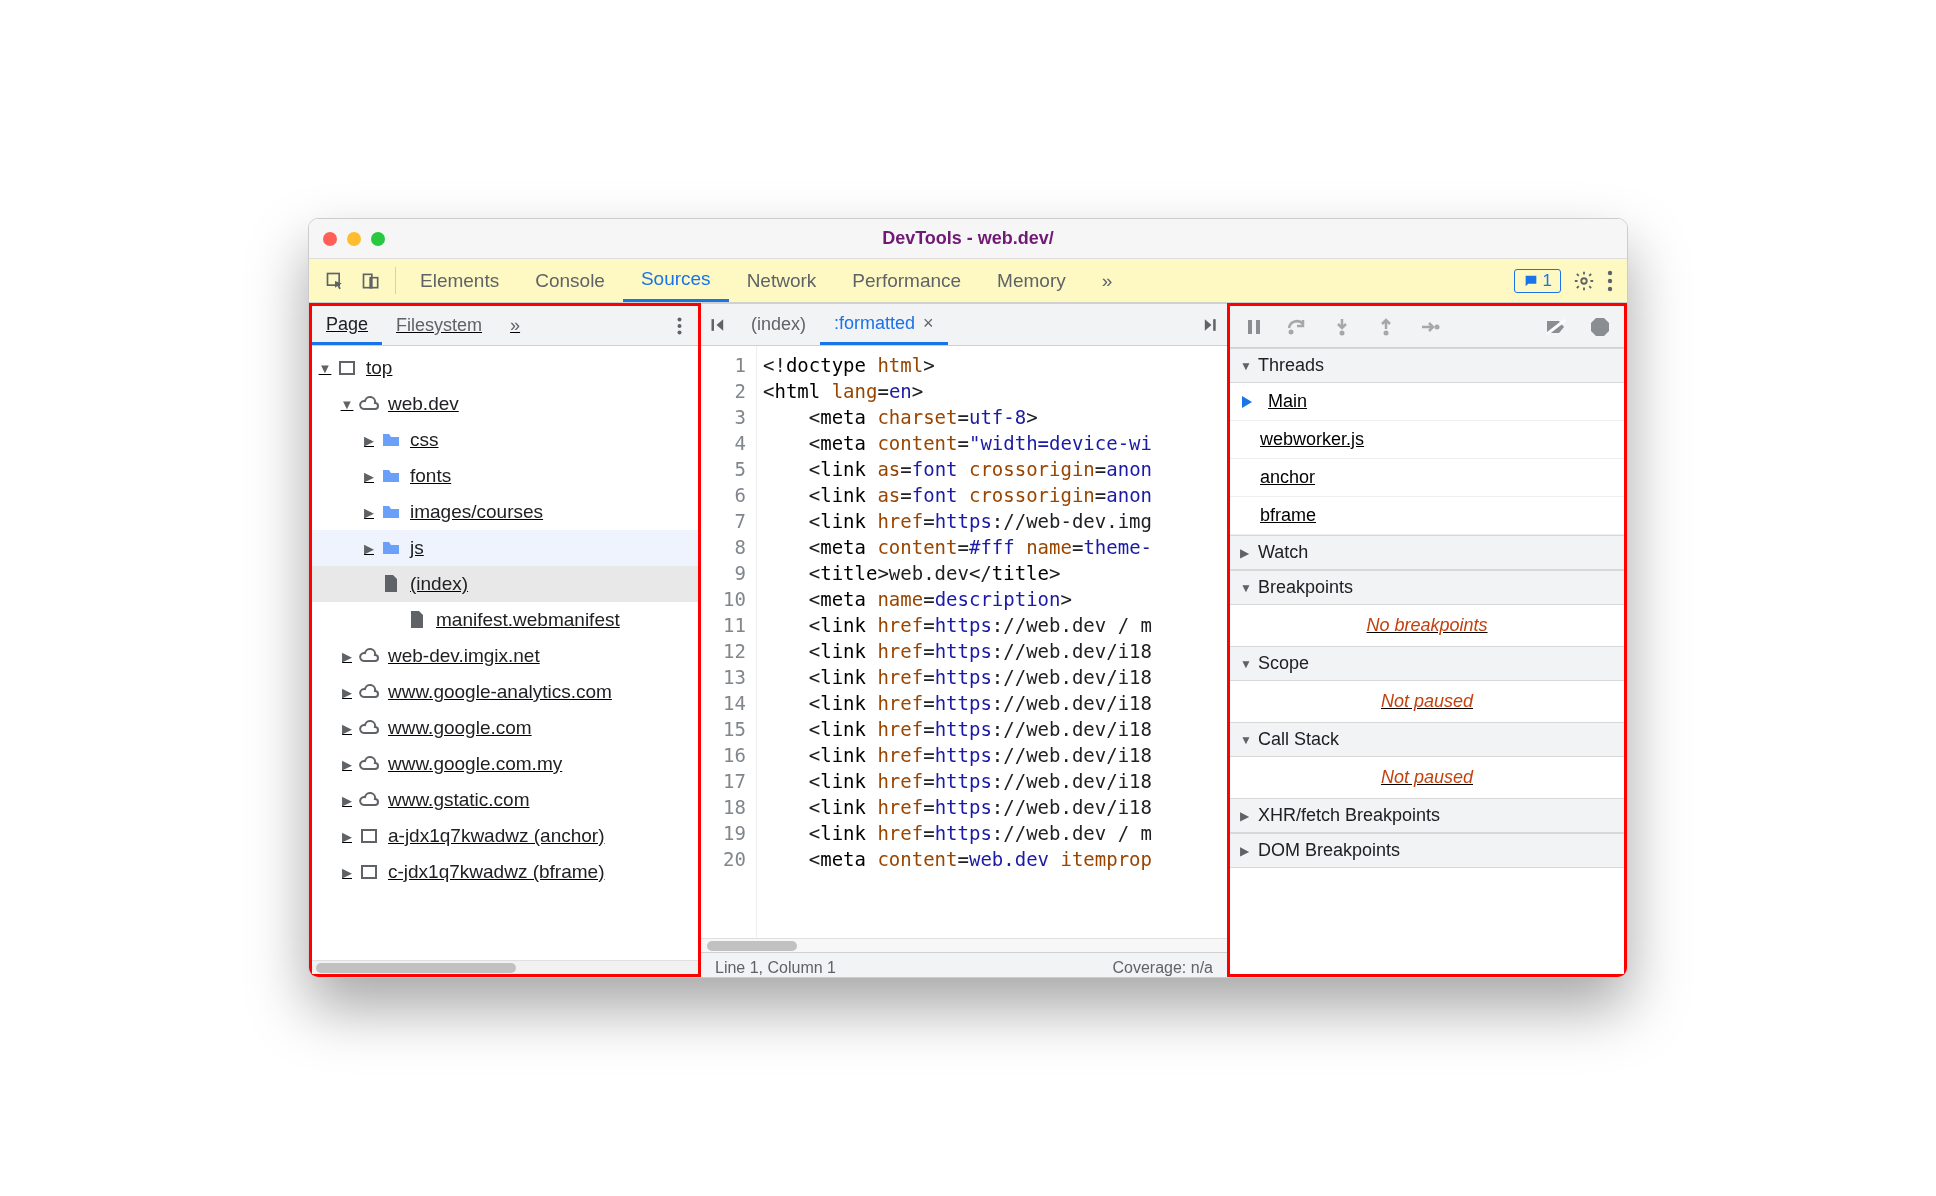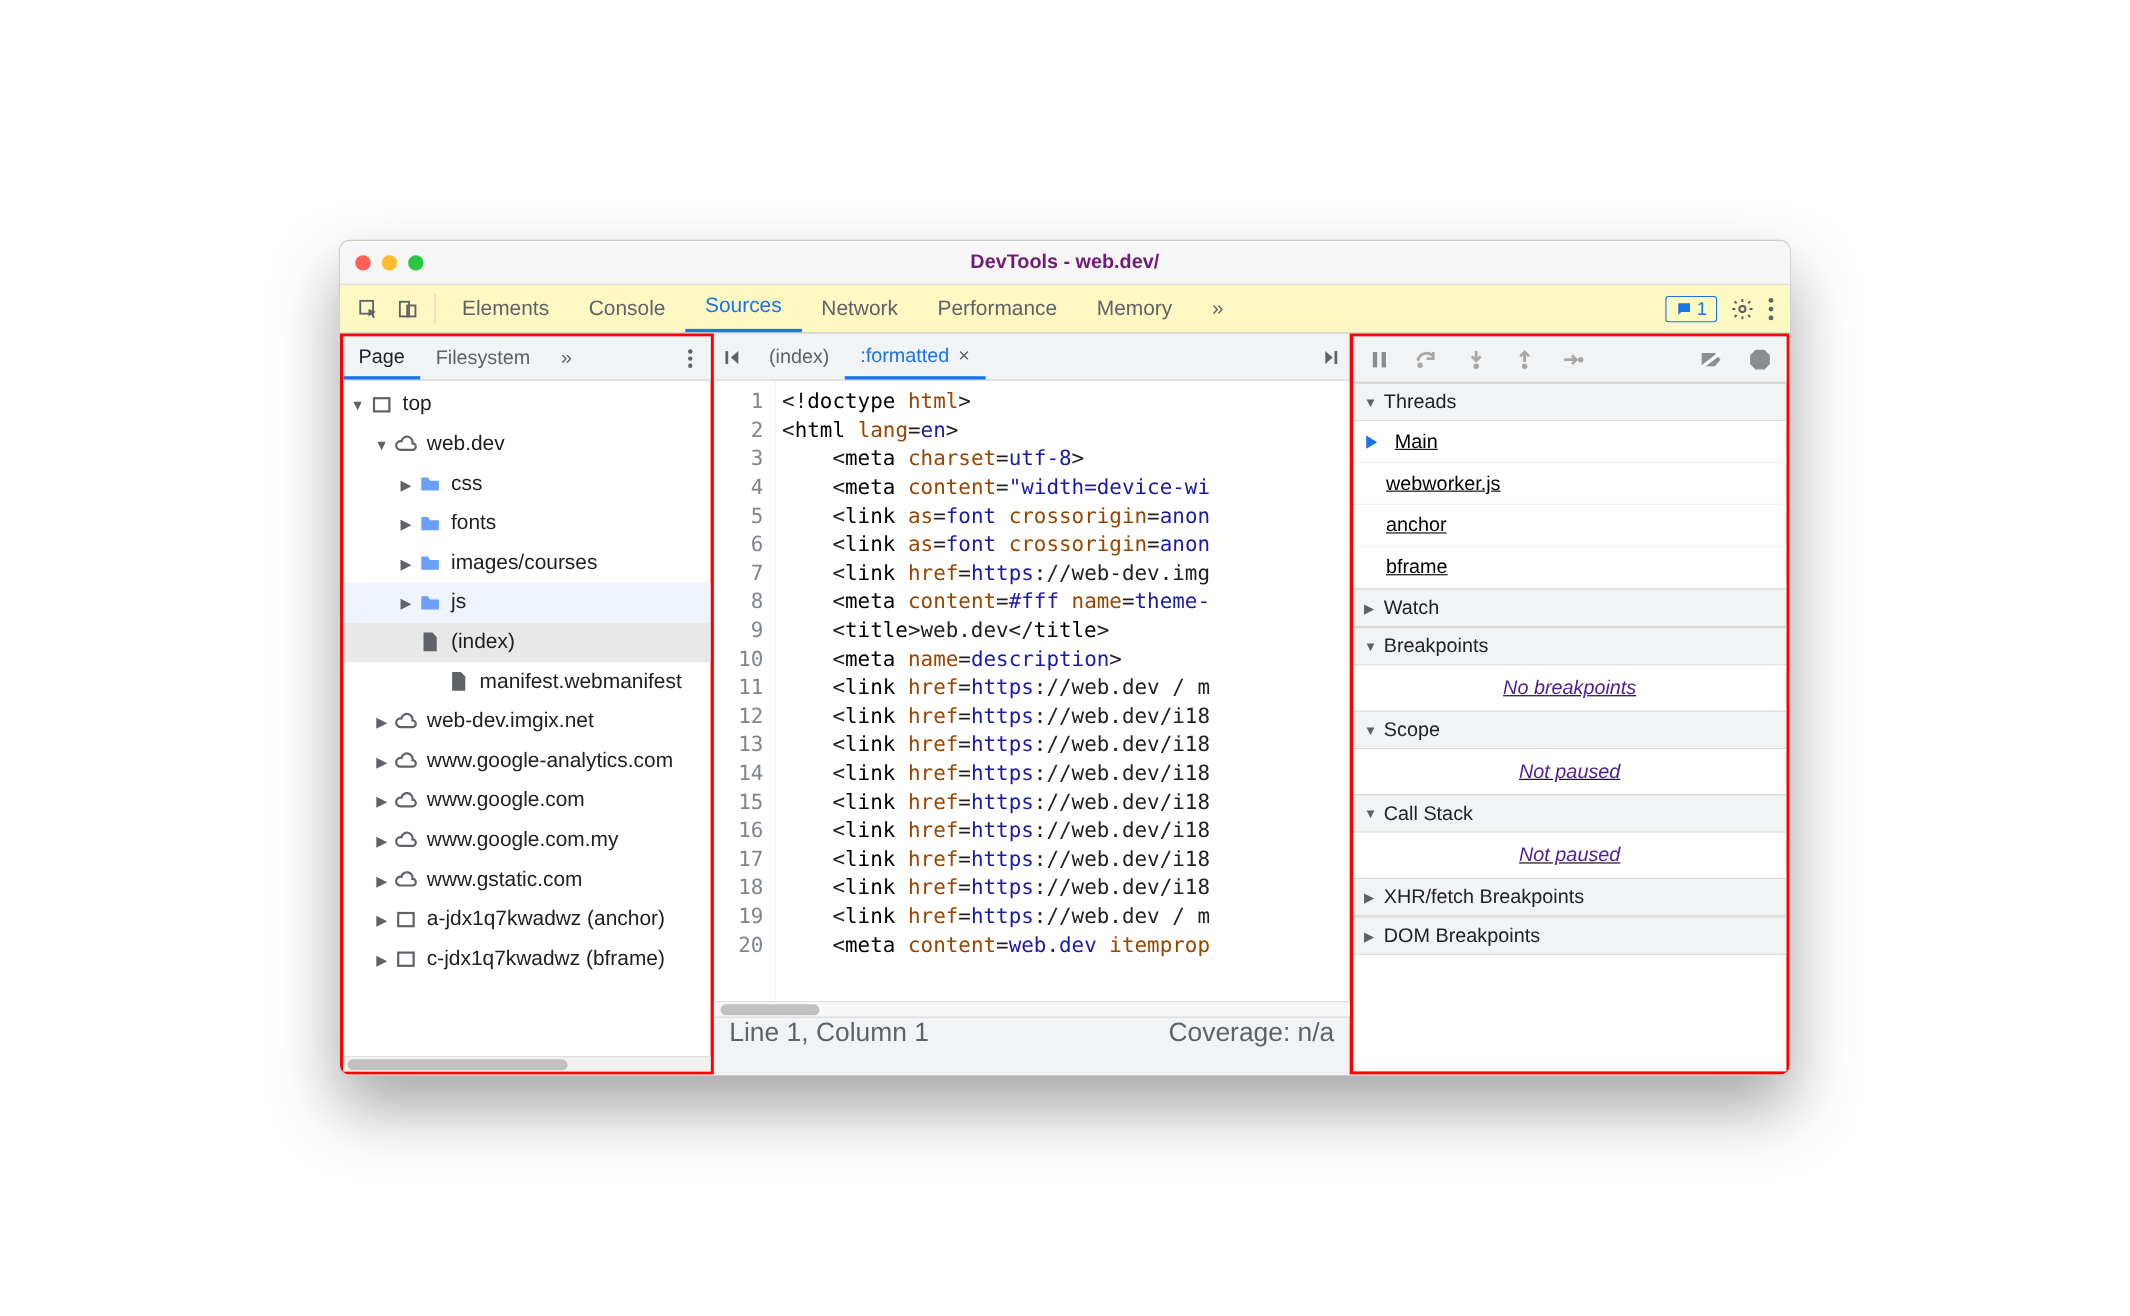--- a/index.html
+++ b/index.html
@@ -87,21 +87,21 @@
   color: #1a73e8;
   padding: 1px 8px;
   border-radius: 3px;
   font-size: 17px;
 }
 .panels {
   flex: 1;
   display: flex;
   overflow: hidden;
 }
-.panel-left { width: 340px; border: 3px solid #ff0000; display: flex; flex-direction: column; }
+.panel-left { width: 392px; border: 3px solid #ff0000; display: flex; flex-direction: column; text-decoration: underline; }
 .panel-center { flex: 1; display: flex; flex-direction: column; border-top: 1px solid #d0d0d0; }
 .panel-right { width: 400px; border: 3px solid #ff0000; display: flex; flex-direction: column; }
 .left-tabs {
   height: 40px;
   background: #f1f3f4;
   border-bottom: 1px solid #d0d0d0;
   display: flex;
   align-items: stretch;
   font-size: 18px;
   color: #5f6368;
@@ -174,28 +174,28 @@
   overflow: hidden;
   color: #202124;
 }
 .tok-tag { color: #000000; }
 .tok-attr { color: #994500; }
 .tok-val { color: #1a1aa6; }
 .tok-str { color: #1a1aa6; }
 .center-scroll-h { height:14px; background:#f7f7f7; border-top:1px solid #e0e0e0; position:relative; }
 .center-scroll-h .thumb { position:absolute; left:6px; top:2px; height:10px; width:90px; background:#c1c1c1; border-radius:5px; }
 .statusbar {
-  height: 53px;
+  height: 25px;
   background:#f1f3f4;
   border-top:1px solid #d0d0d0;
   display:flex;
-  align-items:flex-start;
+  align-items:flex-end;
   justify-content:space-between;
   padding:0 14px;
-  font-size:24px;
+  font-size:16px;
   color:#5f6368;
 }
 
 .dbg-toolbar {
   height:42px;
   background:#f1f3f4;
   border-bottom:1px solid #d0d0d0;
   display:flex;
   align-items:center;
   gap:20px;
@@ -226,21 +226,21 @@
 }
 .thread-row.current::before {
   content:"";
   width:0;height:0;
   border-top:6px solid transparent;
   border-bottom:6px solid transparent;
   border-left:10px solid #1a73e8;
   margin-left:-18px;
   margin-right:8px;
 }
-.empty { text-align:center; font-style:italic; color:#4c1d95; padding:10px 0; }
+.empty { text-align:center; font-style:italic; color:#c2410c; padding:10px 0; }
 svg { display:block; }
 </style>
 </head>
 <body>
 
 <div class="window">
 
   <div class="titlebar">
     <div class="traffic-lights">
       <div class="tl red"></div>

